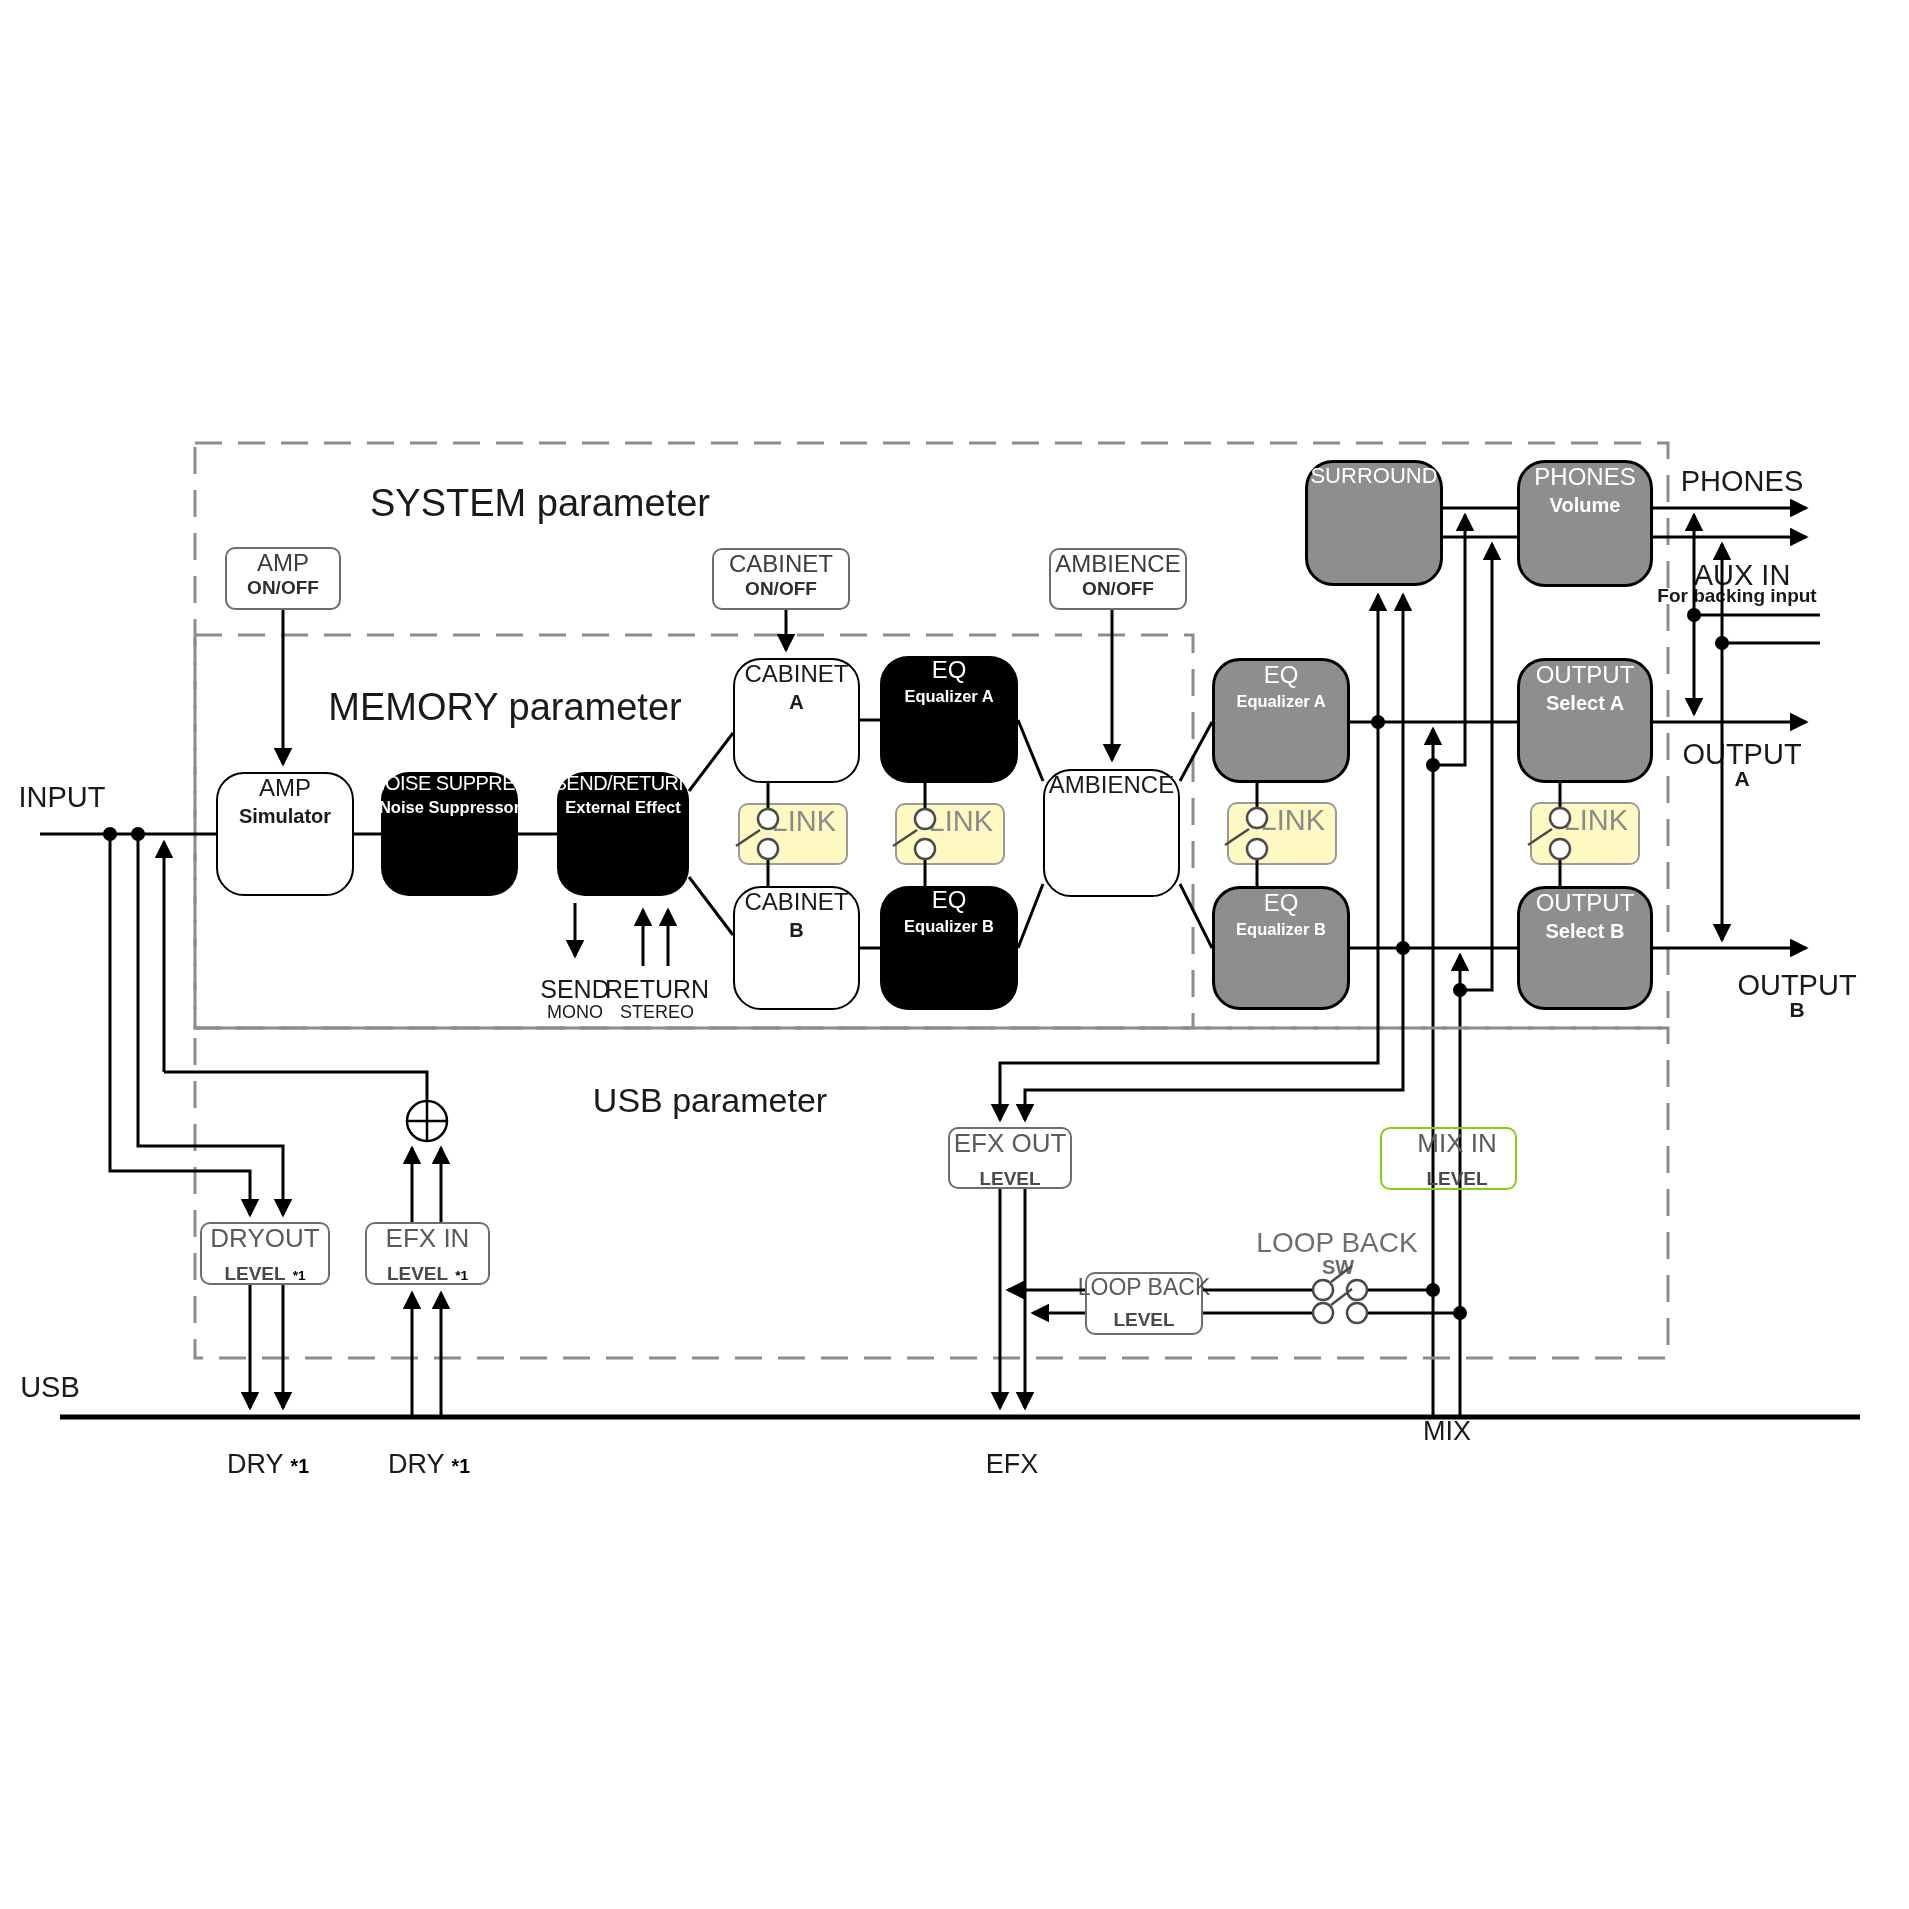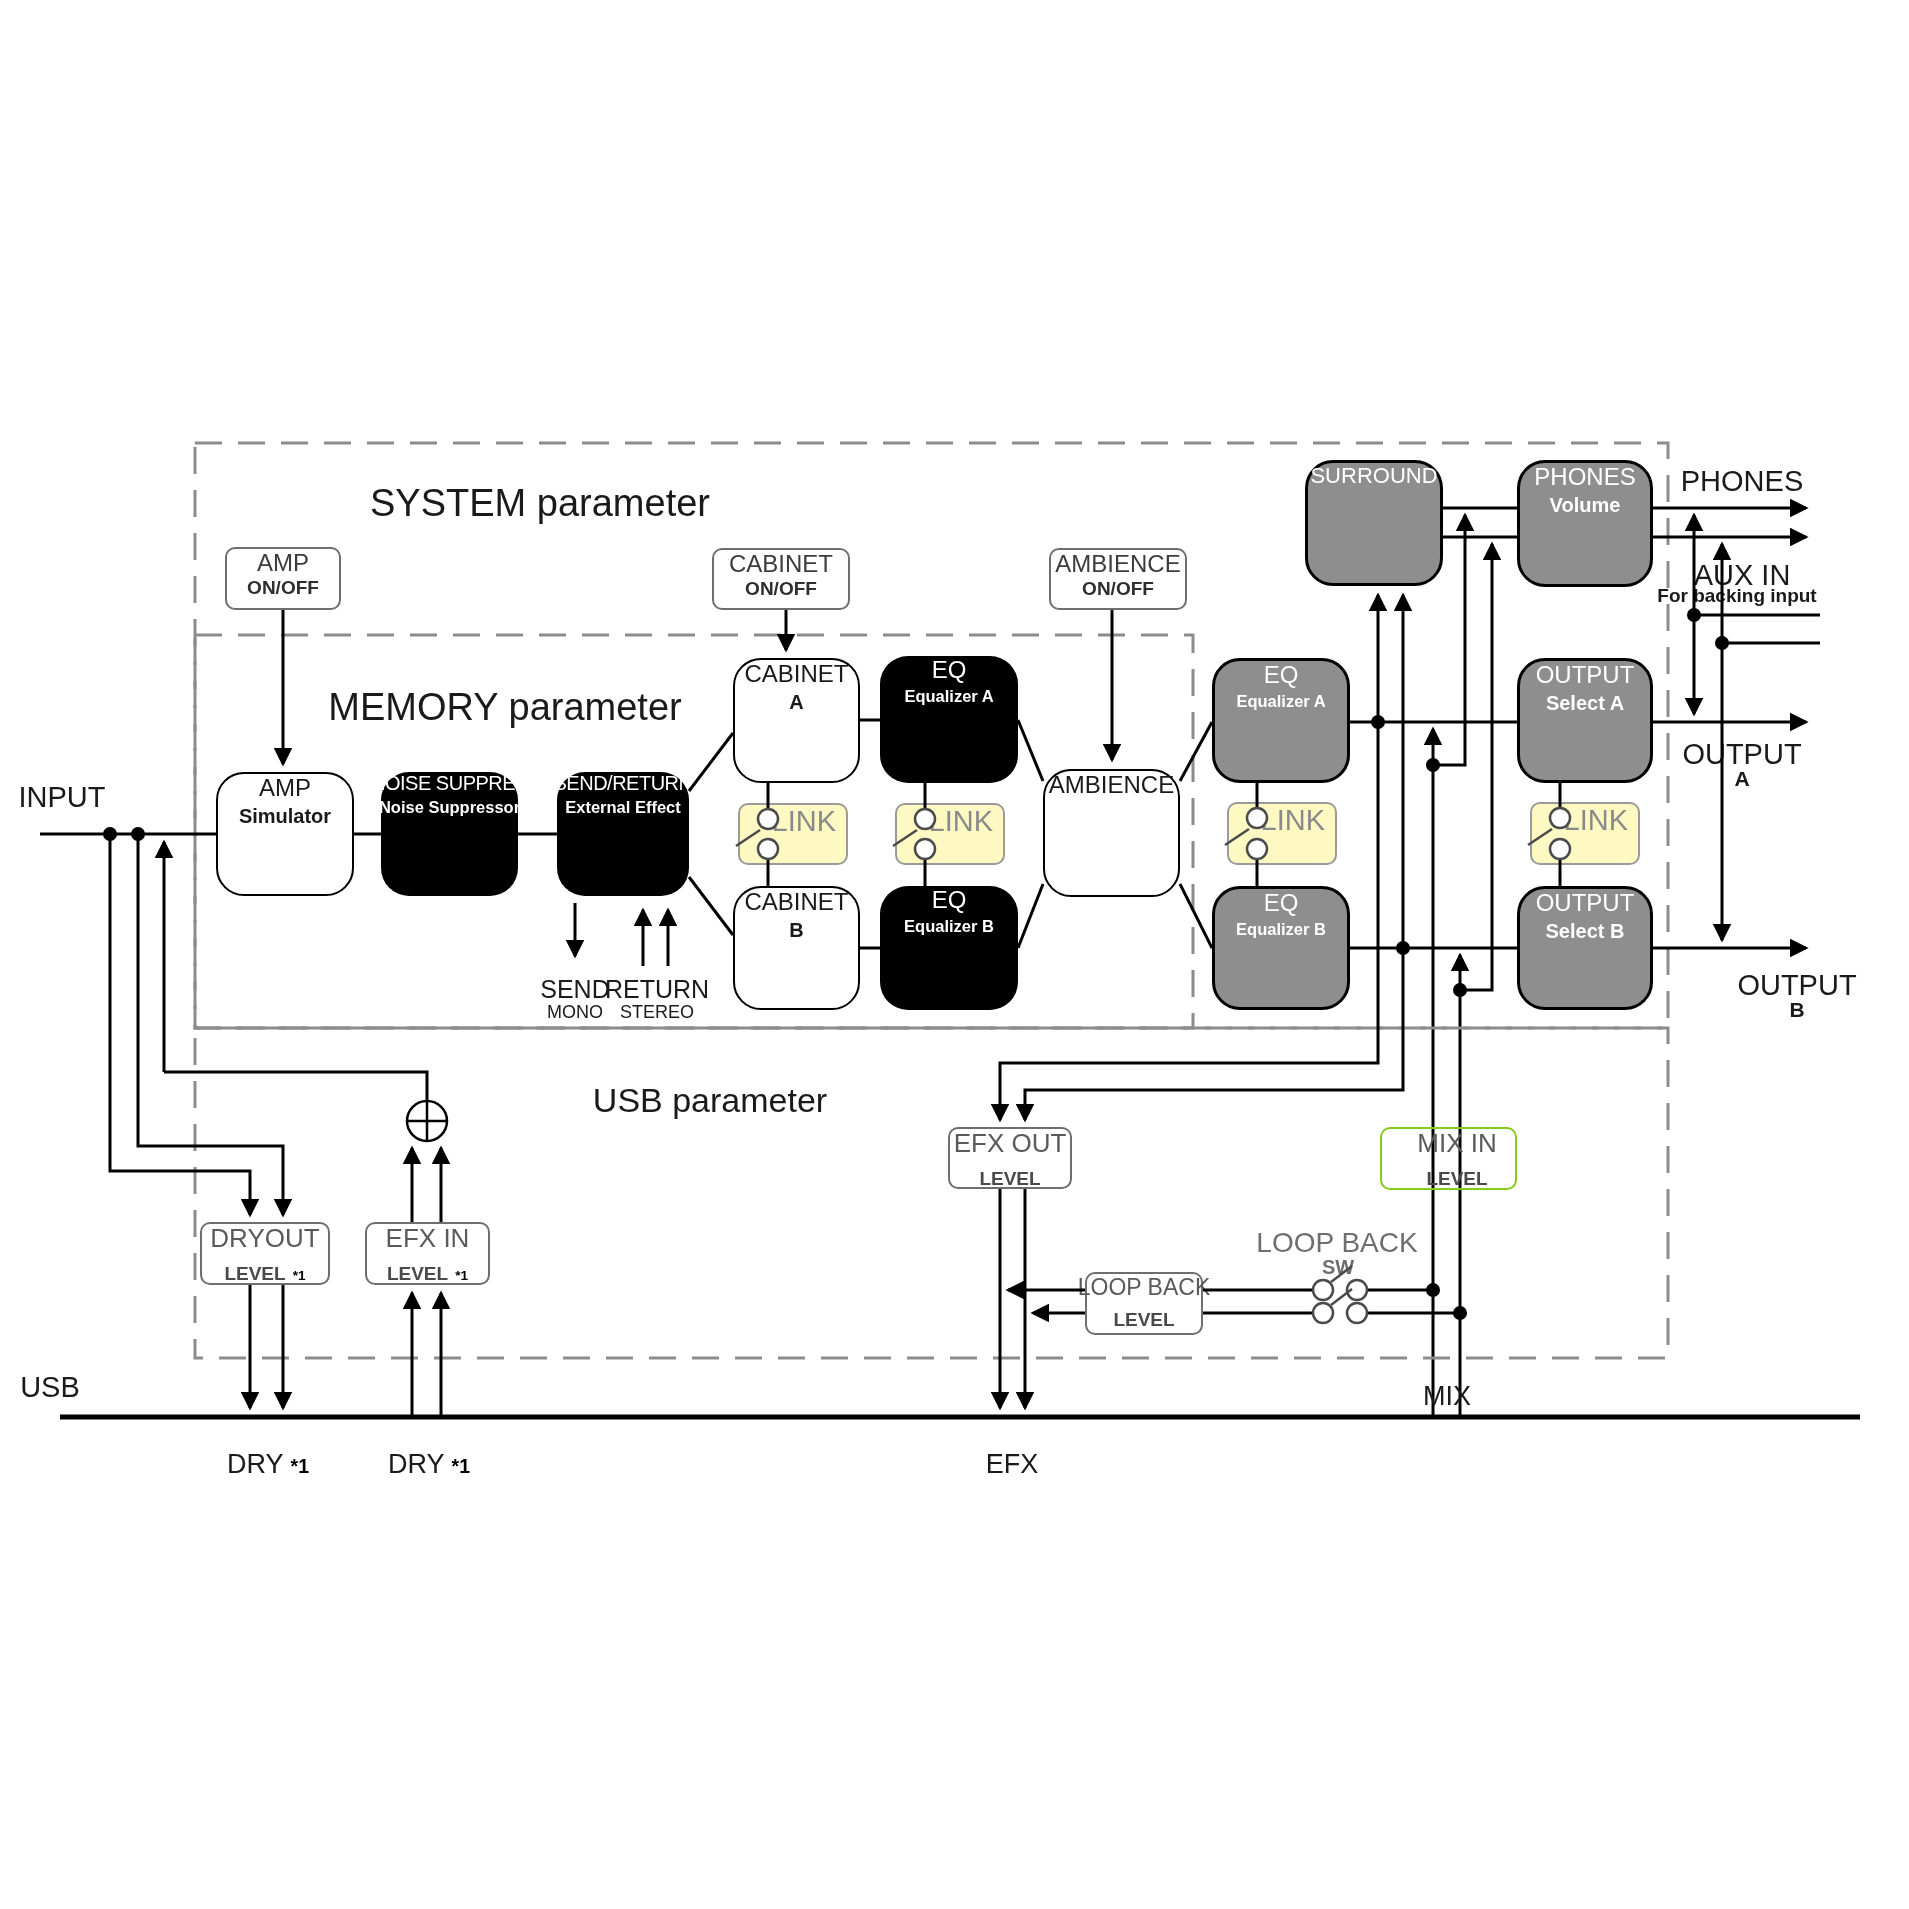--- a/index.html
+++ b/index.html
@@ -169,21 +169,21 @@
   <div class="flabel f-sr-sub" style="left:575px;top:1012px">MONO</div>
   <div class="flabel f-sr" style="left:657px;top:989px">RETURN</div>
   <div class="flabel f-sr-sub" style="left:657px;top:1012px">STEREO</div>
 
   <div class="flabel f-lb" style="left:1337px;top:1243px">LOOP BACK</div>
   <div class="flabel f-lb-sub" style="left:1338px;top:1267px">SW</div>
 
   <div class="flabel f-port" style="left:268px;top:1464px"><span>DRY</span><span class="note">*1</span></div>
   <div class="flabel f-port" style="left:429px;top:1464px"><span>DRY</span><span class="note">*1</span></div>
   <div class="flabel f-port" style="left:1012px;top:1464px">EFX</div>
-  <div class="flabel f-port" style="left:1447px;top:1396px">MIX</div>
+  <div class="flabel f-port" style="left:1447px;top:1431px">MIX</div>
 
   <svg class="layer" width="1909" height="1909">
     <defs>
       <marker id="ah" viewBox="0 0 10 10" refX="8.6" refY="5" markerWidth="7.5" markerHeight="6.2" orient="auto" markerUnits="strokeWidth">
         <path d="M0,0 L10,5 L0,10 Z" fill="#000"></path>
       </marker>
     </defs>
 
     <g fill="none" stroke="#8c8c8c" stroke-width="3" stroke-dasharray="27 16">
       <rect x="195" y="443" width="1473" height="585"></rect>

